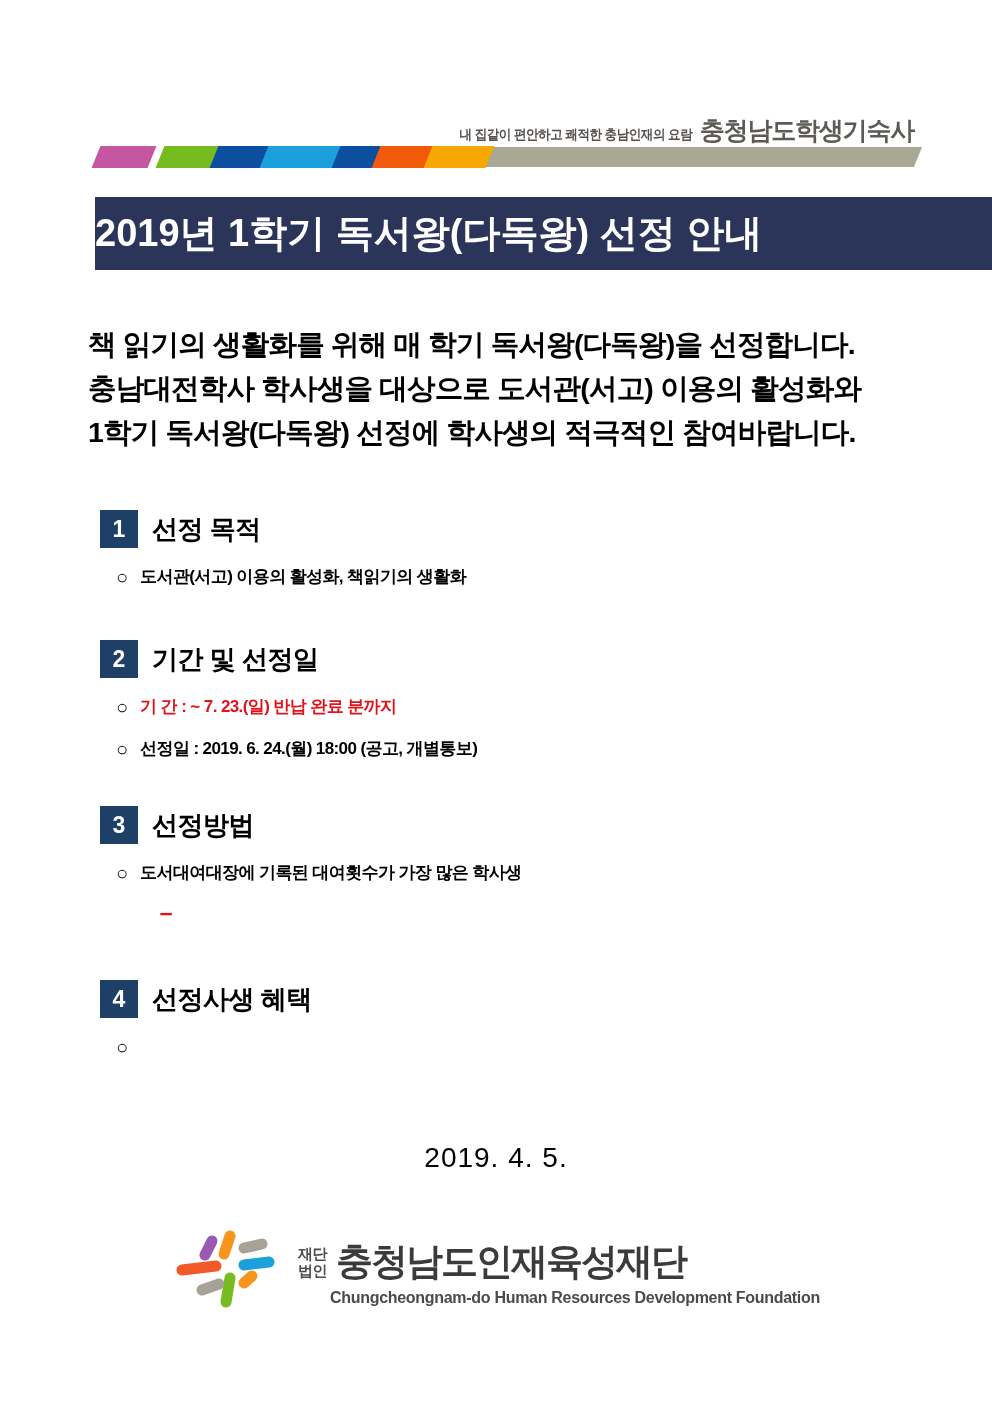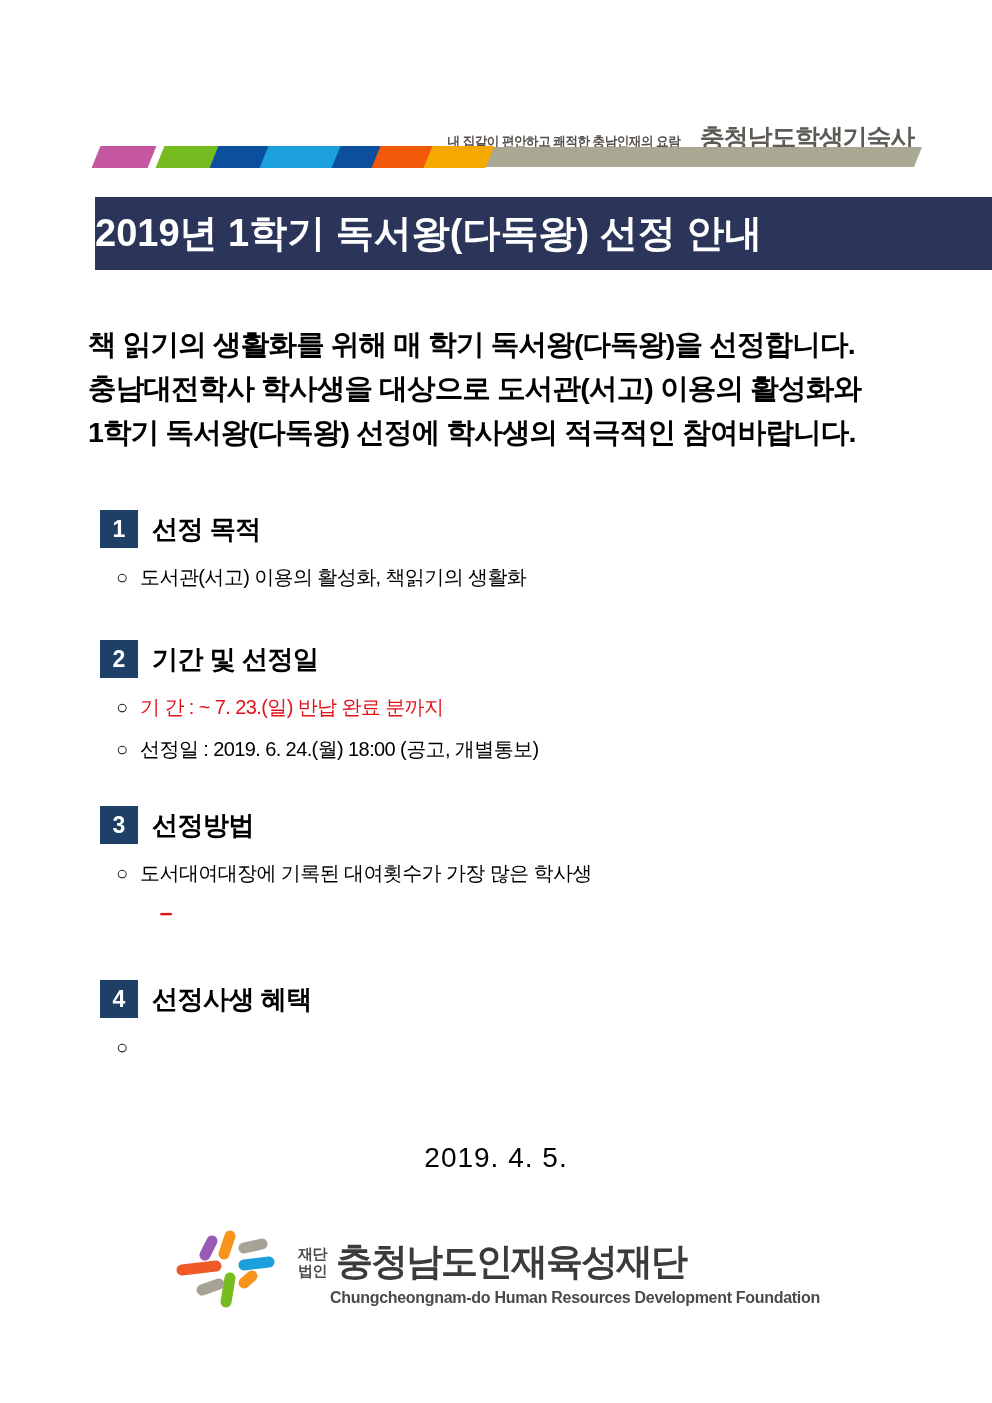--- a/index.html
+++ b/index.html
@@ -21,24 +21,24 @@
   .header {
     position: absolute;
     left: 0;
     top: 105px;
     width: 992px;
     height: 75px;
   }
   .header-tagline-row {
     position: absolute;
     right: 78px;
-    top: 16px;
+    top: 9px;
     display: flex;
     align-items: flex-end;
-    gap: 20px;
+    gap: 8px;
     white-space: nowrap;
   }
   .header-tagline {
     font-size: 13.5px;
     font-weight: 700;
     color: #55504c;
     letter-spacing: -0.5px;
     transform: scaleX(0.93);
     transform-origin: right bottom;
     padding-bottom: 3px;
@@ -147,22 +147,22 @@
     margin-top: 8px;
     white-space: nowrap;
   }
   .bullet-mark {
     font-size: 20px;
     line-height: 34px;
     color: #000000;
     flex: 0 0 auto;
   }
   .bullet-text {
-    font-size: 20px;
-    font-weight: 400;
+    font-size: 17px;
+    font-weight: 700;
     line-height: 34px;
     letter-spacing: -0.6px;
     color: #000000;
   }
   .bullet-text.red { color: #e2121a; }
   .sub-row {
     display: flex;
     align-items: flex-start;
     gap: 10px;
     margin-top: 6px;

